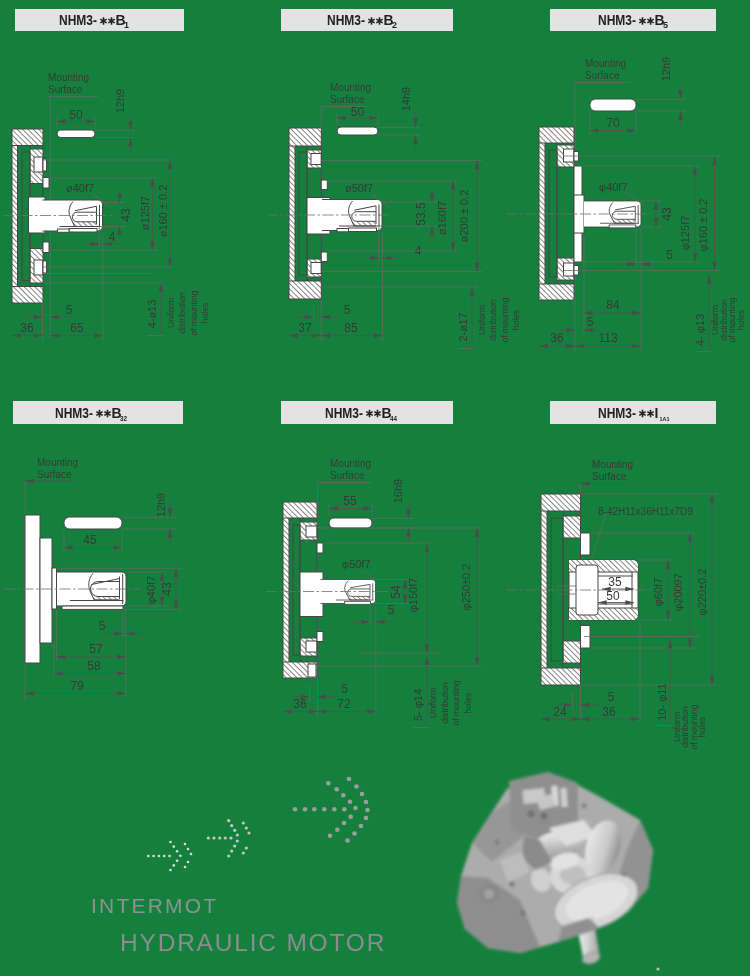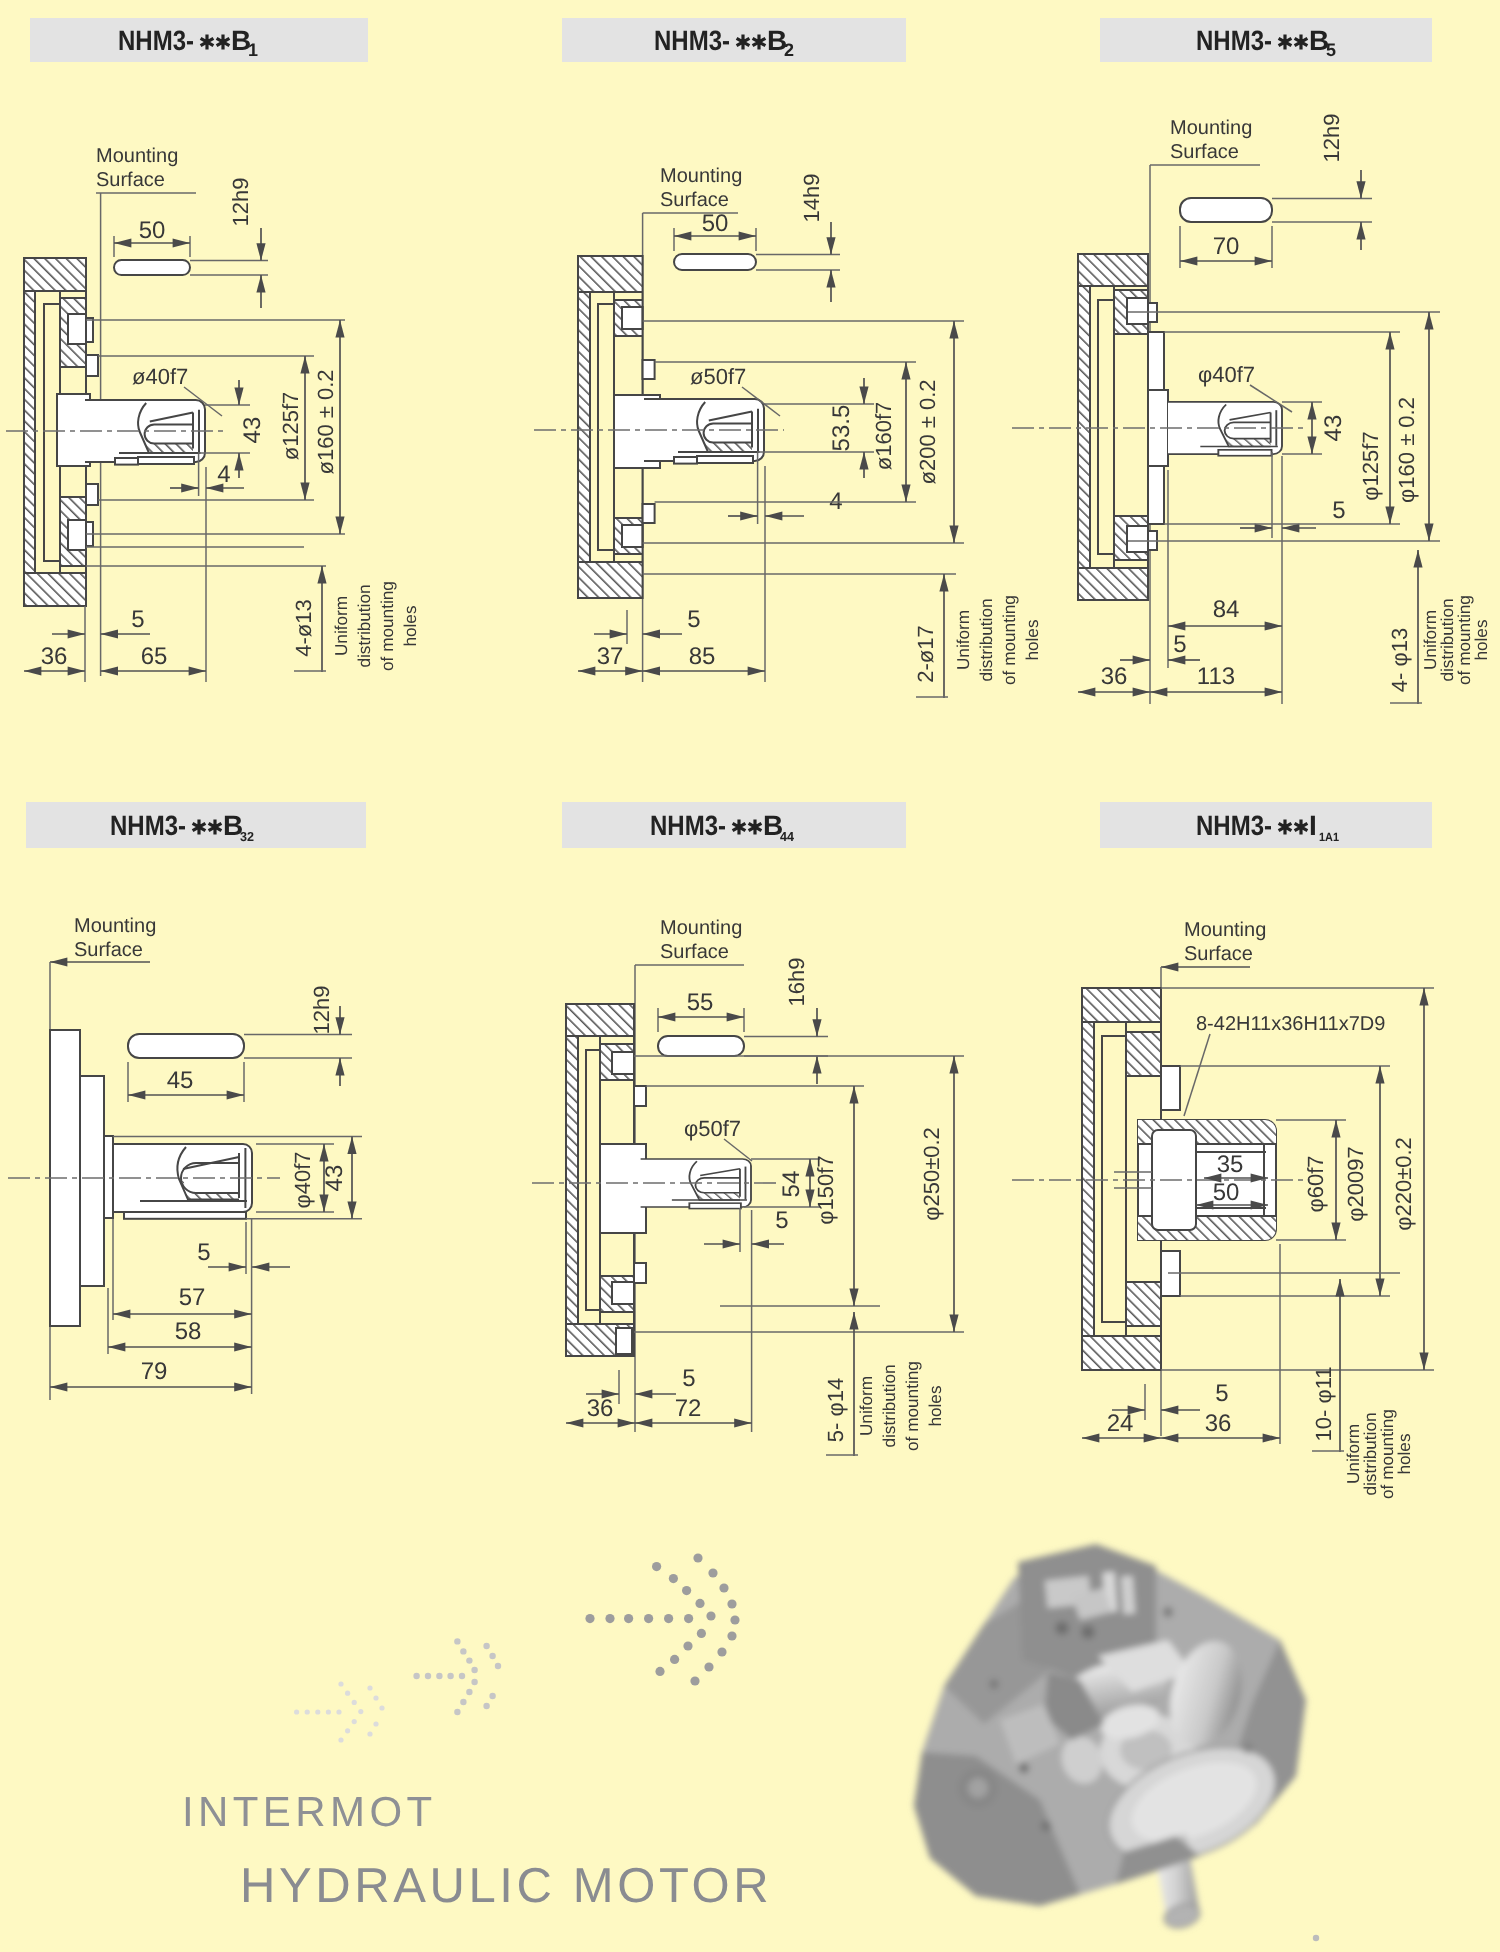--- a/index.html
+++ b/index.html
@@ -1,16 +1,16 @@
 <!DOCTYPE html>
 <html><head>
 <meta charset="utf-8">
 <style>
 html,body{margin:0;padding:0;background:#fff;}
-.page{position:relative;width:750px;height:976px;background:#fef9c3;overflow:hidden;font-family:"Liberation Sans",sans-serif;}
+.page{position:relative;width:750px;height:976px;background:#15803d;overflow:hidden;font-family:"Liberation Sans",sans-serif;}
 </style>
 </head>
 <body>
 <div class="page">
 <svg width="750" height="976" viewBox="0 0 750 976">
 <style>
 .o{fill:none;stroke:#464646;stroke-width:1}
 .of{fill:#fff;stroke:#464646;stroke-width:1}
 .d{stroke:#525252;stroke-width:0.85;fill:none}
 .e{stroke:#686868;stroke-width:0.75;fill:none}

